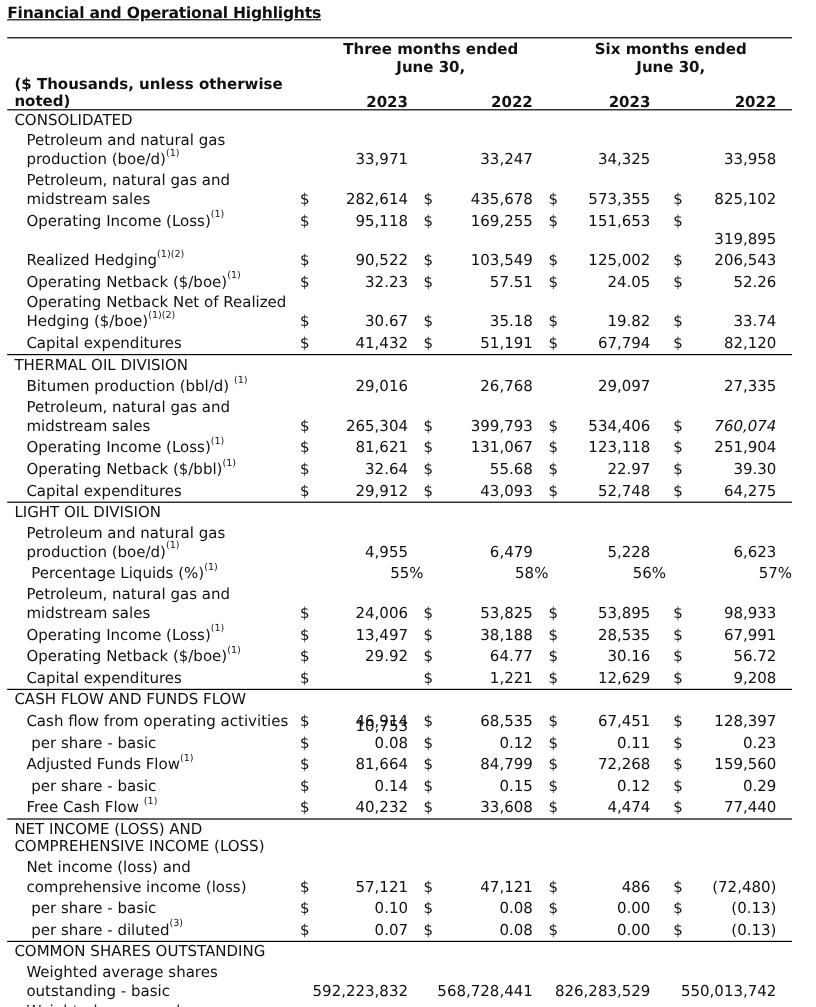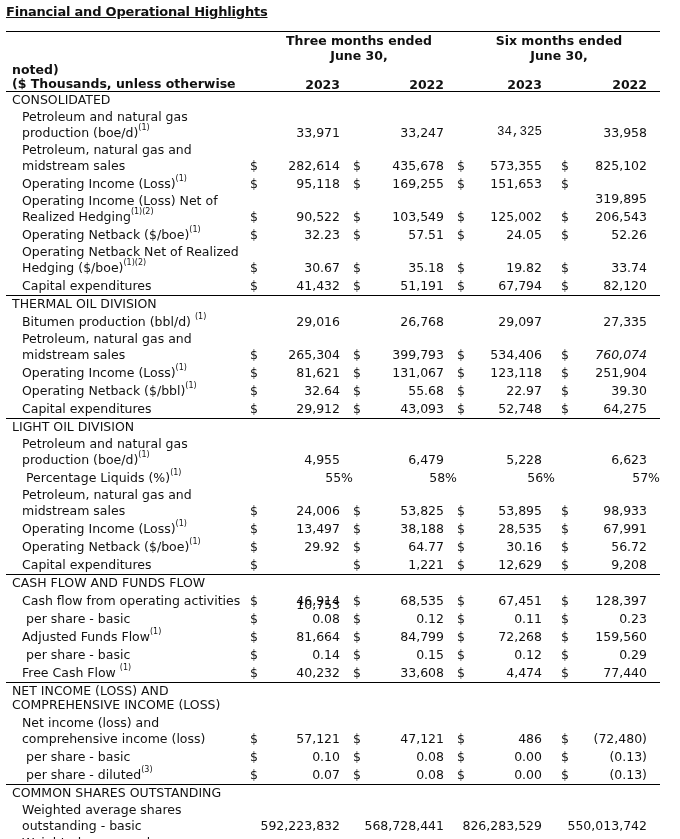--- a/index.html
+++ b/index.html
@@ -33,39 +33,39 @@
   <div class="row sec-border" style="height:59px;">
     <div class="cell hdr" style="left:258px; top:1px; width:190px; text-align:center; line-height:15px;">
       <div>Three months ended</div>
       <div>June 30,</div>
     </div>
     <div class="cell hdr" style="left:468px; top:1px; width:170px; text-align:center; line-height:15px;">
       <div>Six months ended</div>
       <div>June 30,</div>
     </div>
     <div class="cell hdr" style="left:6px; top:31px; line-height:14px;">
+      <div>($ Thousands, unless otherwise</div>
       <div>noted)</div>
-      <div>($ Thousands, unless otherwise</div>
     </div>
     <div class="cell hdr v" style="right:320px; top:45px;">2023</div>
     <div class="cell hdr v" style="right:216px; top:45px;">2022</div>
     <div class="cell hdr v" style="right:118px; top:45px;">2023</div>
     <div class="cell hdr v" style="right:13px; top:45px;">2022</div>
   </div>
   <div id="body">
       <div class="sec-border">
         <div class="row" style="height: 17px;">
           <div class="cell" style="left: 6px; top: 0px;">CONSOLIDATED</div>
         </div>
         <div class="row" style="height: 33px;">
           <div class="cell" style="left: 16px; top: 0px;">Petroleum and natural gas</div>
           <div class="cell" style="left: 16px; top: 16px;"><span>production (boe/d)</span><sup>(1)</sup></div>
           <div class="cell v" style="right: 320px; top: 16px;">33,971</div>
           <div class="cell v" style="right: 216px; top: 16px;">33,247</div>
-          <div class="cell v" style="right: 118px; top: 16px; font-family: Liberation Mono, monospace;">34,325</div>
+          <div class="cell v" style="right: 118px; top: 16px;">34,325</div>
           <div class="cell v" style="right: 13px; top: 16px;">33,958</div>
         </div>
         <div class="row" style="height: 33px;">
           <div class="cell" style="left: 16px; top: 0px;">Petroleum, natural gas and</div>
           <div class="cell" style="left: 16px; top: 16px;"><span>midstream sales</span></div>
           <div class="cell" style="left: 244px; top: 16px;">$</div>
           <div class="cell v" style="right: 320px; top: 16px;">282,614</div>
           <div class="cell" style="left: 347px; top: 16px;">$</div>
           <div class="cell v" style="right: 216px; top: 16px;">435,678</div>
           <div class="cell" style="left: 451px; top: 16px;">$</div>
@@ -78,21 +78,20 @@
           <div class="cell" style="left: 244px; top: 1px;">$</div>
           <div class="cell v" style="right: 320px; top: 1px;">95,118</div>
           <div class="cell" style="left: 347px; top: 1px;">$</div>
           <div class="cell v" style="right: 216px; top: 1px;">169,255</div>
           <div class="cell" style="left: 451px; top: 1px;">$</div>
           <div class="cell v" style="right: 118px; top: 1px;">151,653</div>
           <div class="cell" style="left: 555px; top: 1px;">$</div>
           <div class="cell v" style="right: 13px; top: 16px;">319,895</div>
         </div>
         <div class="row" style="height: 33px;">
-          <div class="cell" style="left: 16px; top: 0px;">Operating Income (Loss) Net of</div>
           <div class="cell" style="left: 16px; top: 16px;"><span>Realized Hedging</span><sup>(1)(2)</sup></div>
           <div class="cell" style="left: 244px; top: 16px;">$</div>
           <div class="cell v" style="right: 320px; top: 16px;">90,522</div>
           <div class="cell" style="left: 347px; top: 16px;">$</div>
           <div class="cell v" style="right: 216px; top: 16px;">103,549</div>
           <div class="cell" style="left: 451px; top: 16px;">$</div>
           <div class="cell v" style="right: 118px; top: 16px;">125,002</div>
           <div class="cell" style="left: 555px; top: 16px;">$</div>
           <div class="cell v" style="right: 13px; top: 16px;">206,543</div>
         </div>

